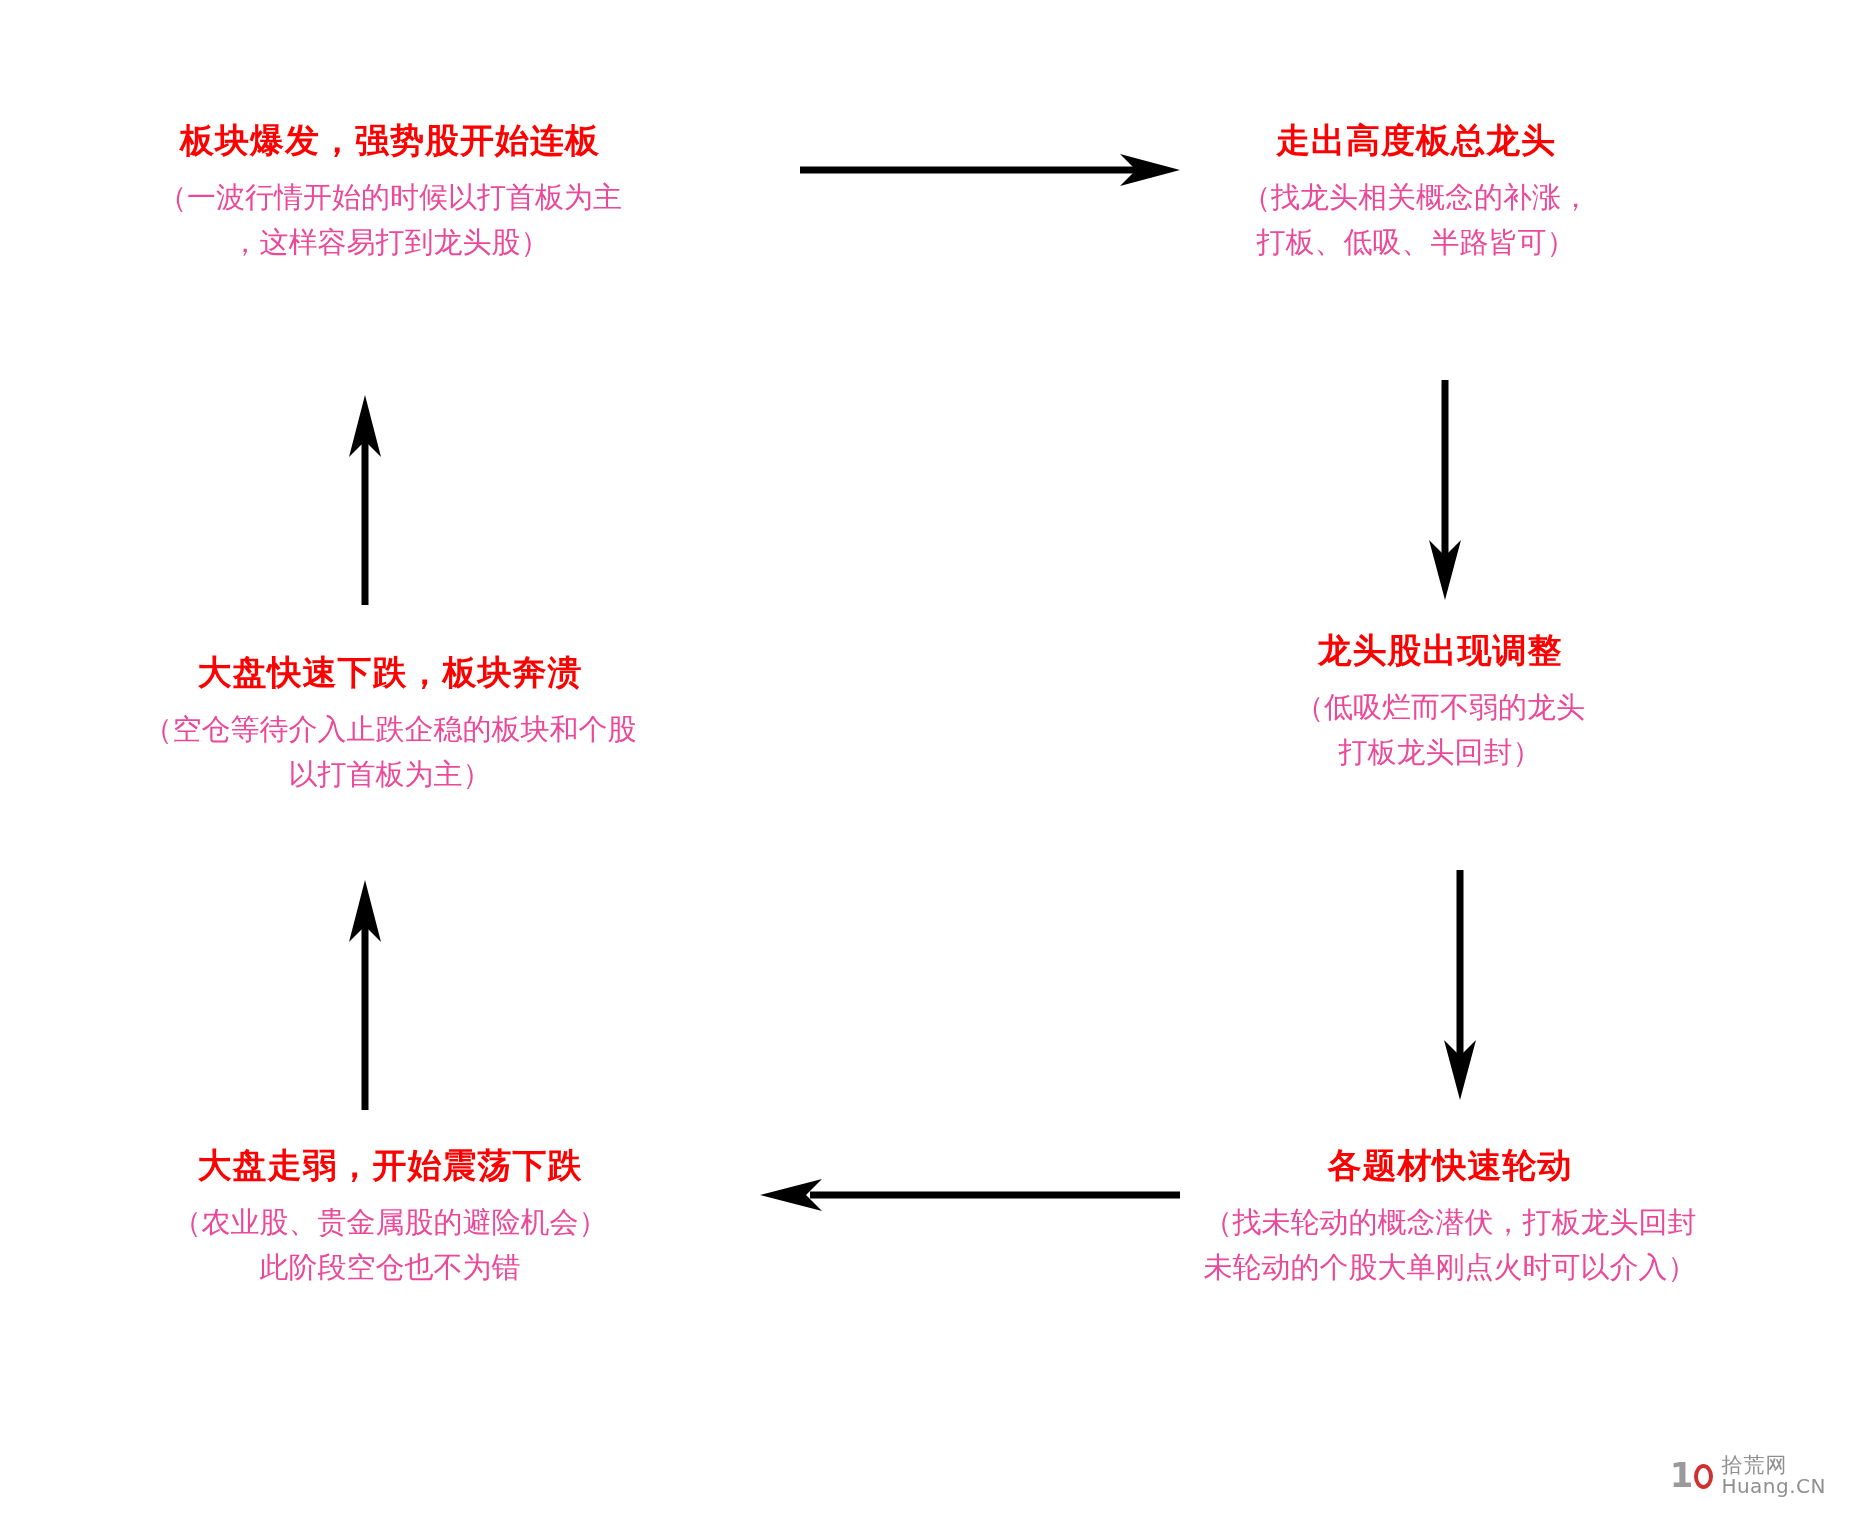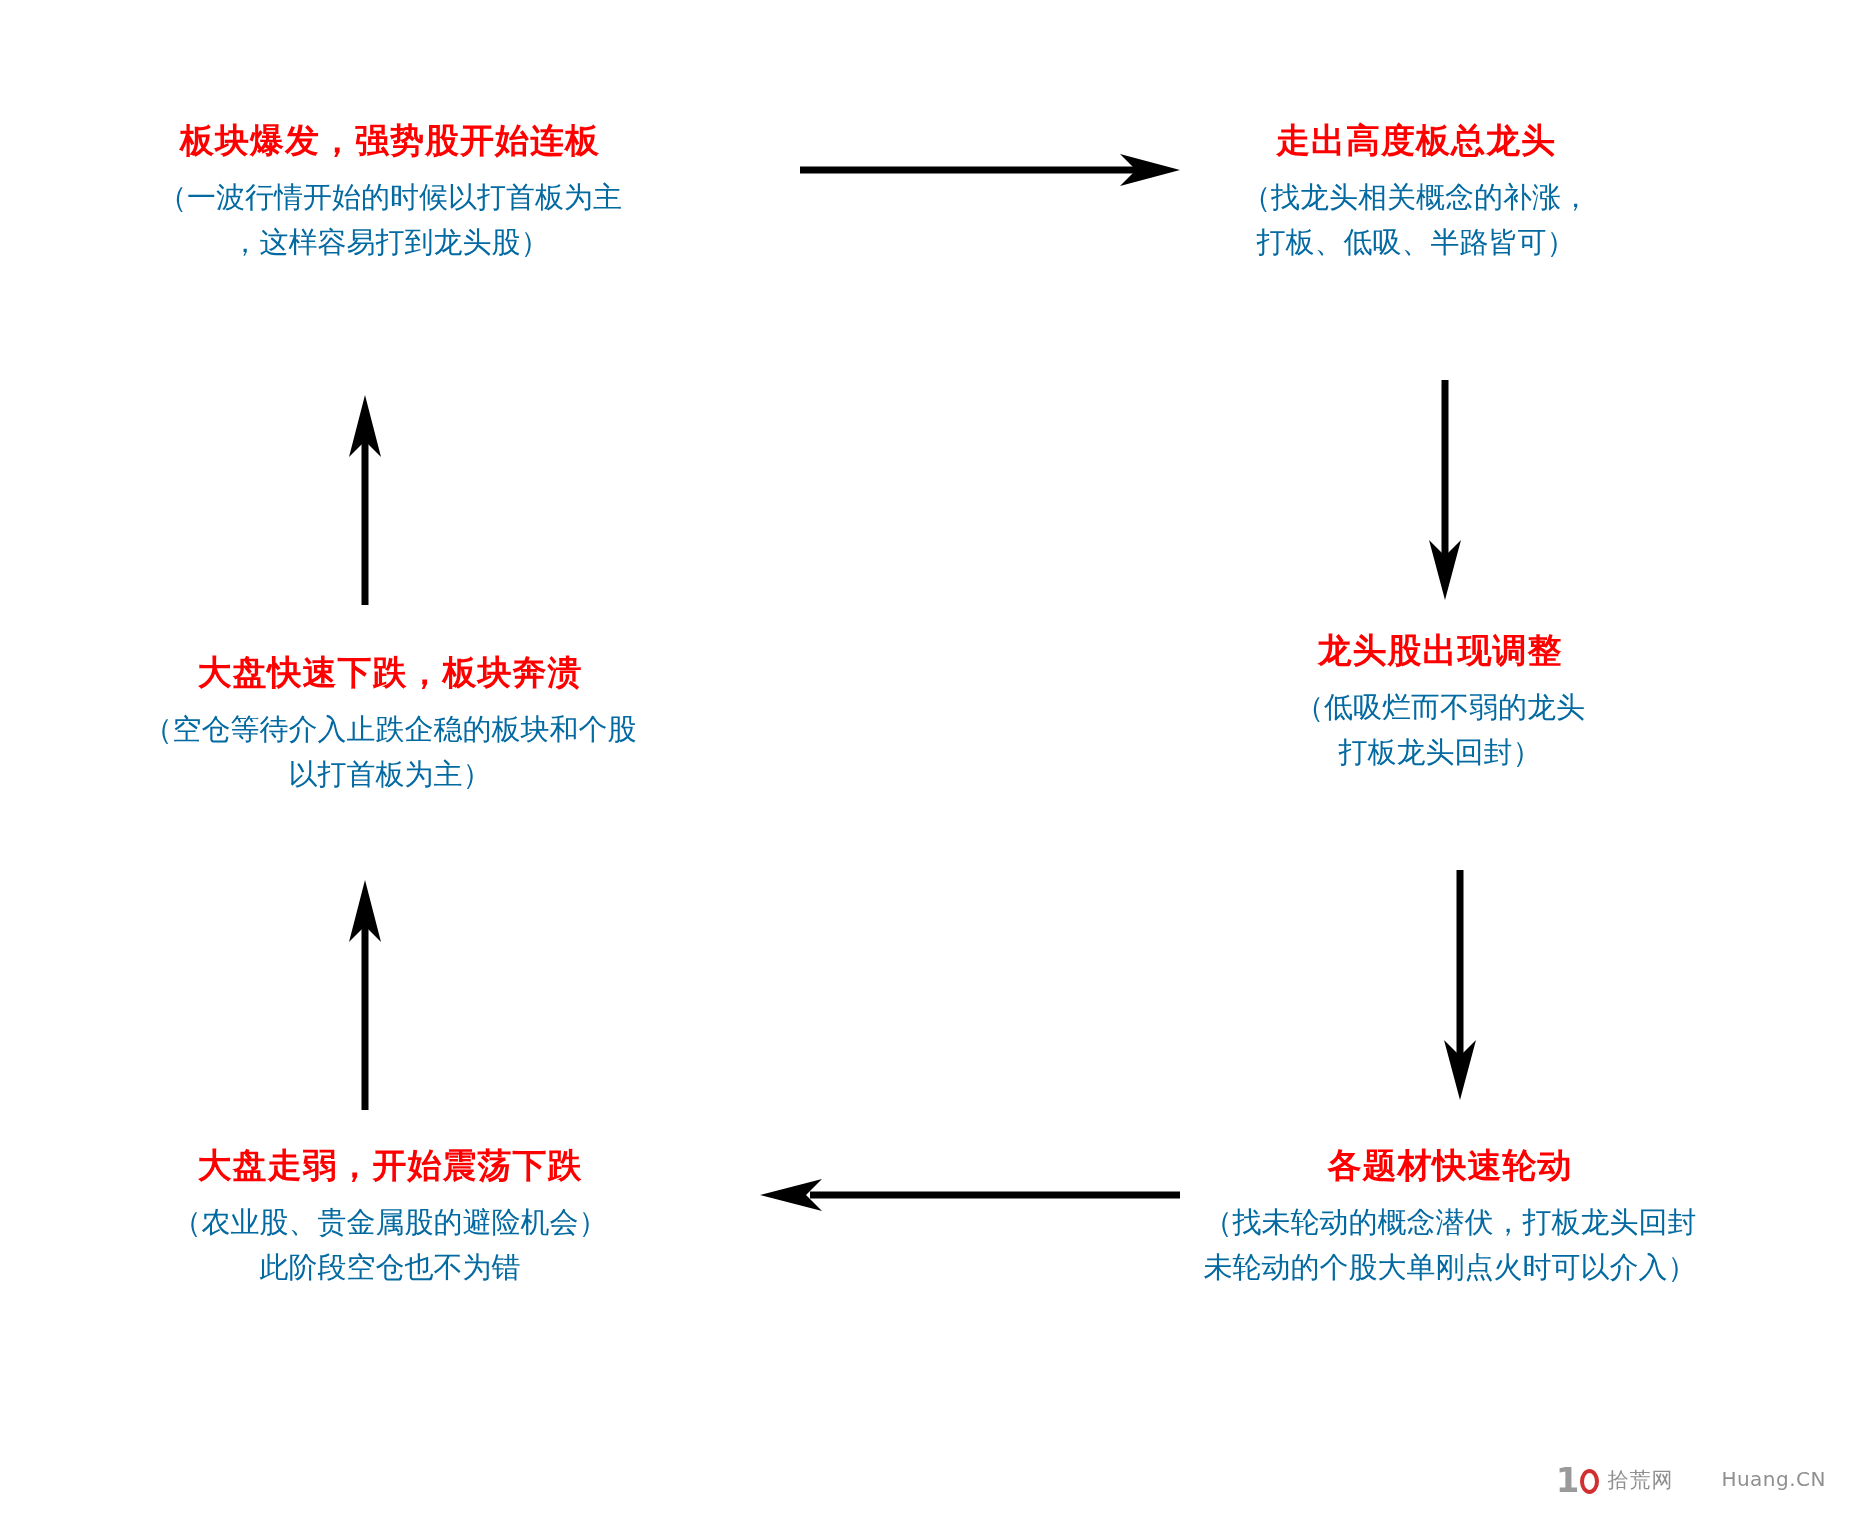--- a/index.html
+++ b/index.html
@@ -28,21 +28,21 @@
   }
   .node .title {
     color: #ff0000;
     font-weight: bold;
     font-size: 34px;
     line-height: 1.2;
     white-space: nowrap;
     letter-spacing: 1px;
   }
   .node .sub {
-    color: #0369a1;
+    color: #ec4899;
     font-size: 29px;
     line-height: 1.55;
     margin-top: 14px;
     white-space: pre-line;
     font-weight: 500;
   }
 
   
   #node-tl { left: 70px;  top: 120px;  width: 640px; }
   #node-tr { left: 1136px; top: 120px;  width: 560px; }
@@ -87,24 +87,23 @@
     height: 25px;
     border: 4px solid #d03030;
     border-radius: 50%;
     box-sizing: border-box;
     margin-left: 1px;
     position: relative;
     top: 2px;
   }
   .wm-text {
     display: flex;
-    flex-direction: row;
+    flex-direction: column;
     line-height: 1.05;
     color: #8f8f8f;
-    gap: 48px;
   }
   .wm-text .cn {
     font-size: 21px;
     letter-spacing: 1px;
   }
   .wm-text .en {
     font-size: 20px;
     letter-spacing: 0.5px;
   }
 </style>

